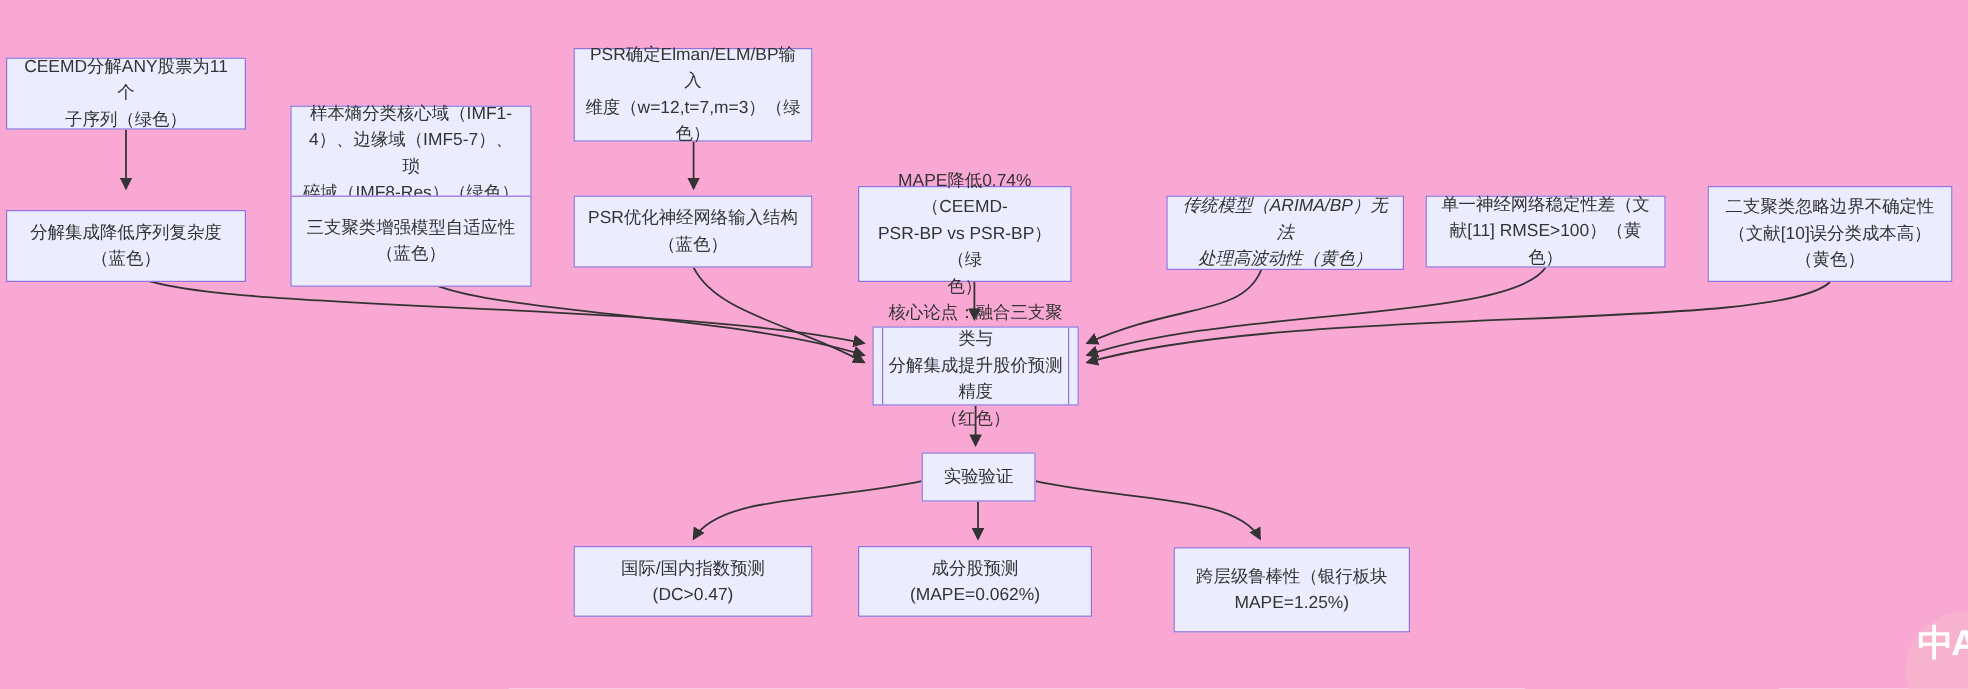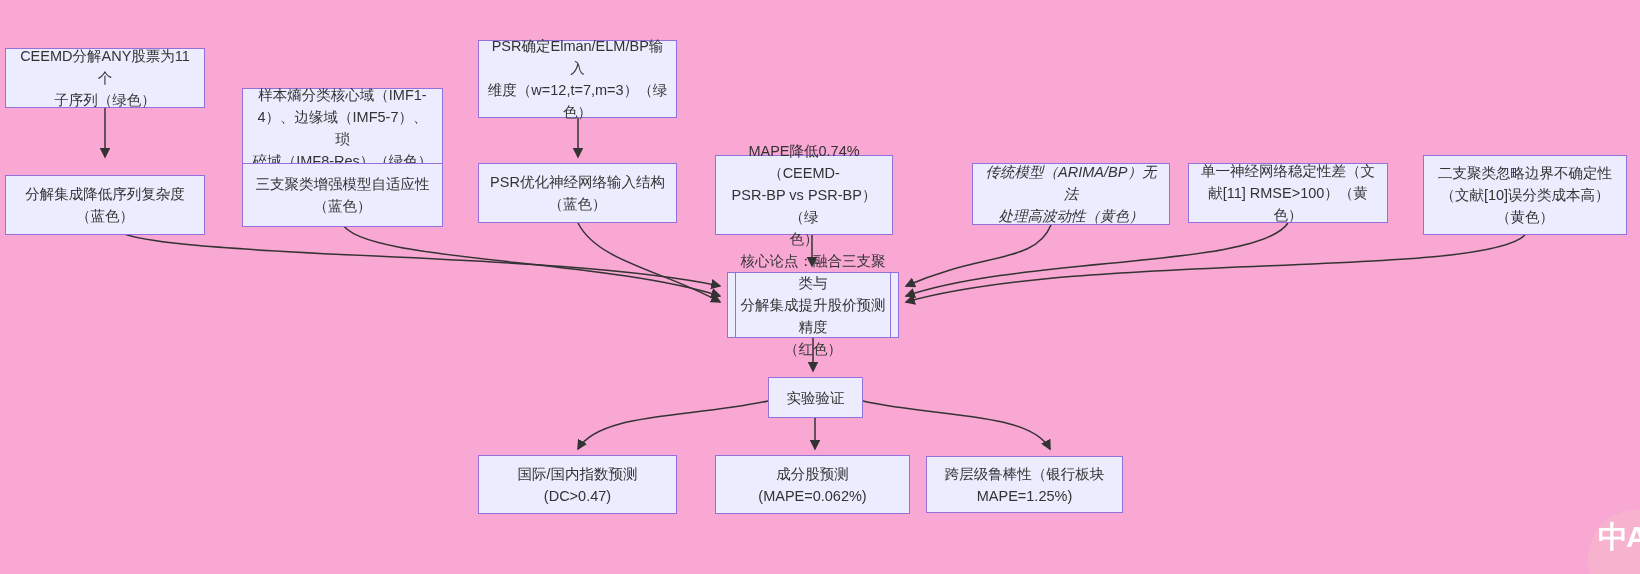--- a/index.html
+++ b/index.html
@@ -42,31 +42,31 @@
     border-left: 1px solid #9370DB;
   }
   .node.subroutine::before { left: 7px; }
   .node.subroutine::after  { right: 7px; }
 
   
   #nd-ceemd            { left: 5px;    top: 48px;  width: 200px; height: 60px; }
   #nd-sample-entropy   { left: 242px;  top: 40px;  width: 201px; height: 80px; margin-top: 48px; }
   #nd-psr-dims         { left: 478px;  top: 40px;  width: 199px; height: 78px; text-align: center; }
   #nd-decomp-benefit   { left: 5px;    top: 163px; width: 200px; height: 60px; margin-top: 12px; }
-  #nd-threeway-benefit { left: 242px;  top: 163px; width: 201px; height: 64px; }
+  #nd-threeway-benefit { left: 242px;  top: 163px; width: 201px; height: 76px; }
   #nd-psr-benefit      { left: 478px;  top: 163px; width: 199px; height: 60px; }
   #nd-mape-evidence    { left: 715px;  top: 155px; width: 178px; height: 80px; }
   #nd-traditional      { left: 972px;  top: 163px; width: 198px; height: 62px; font-style: italic; }
   #nd-single-nn        { left: 1188px; top: 163px; width: 200px; height: 60px; }
   #nd-twoway-limit     { left: 1423px; top: 155px; width: 204px; height: 80px; }
   #nd-core-thesis      { left: 727px;  top: 272px; width: 172px; height: 66px; }
   #nd-experiment       { left: 768px;  top: 377px; width: 95px;  height: 41px; }
   #nd-index-pred       { left: 478px;  top: 455px; width: 199px; height: 59px; }
   #nd-stock-pred       { left: 715px;  top: 455px; width: 195px; height: 59px; }
-  #nd-robustness       { left: 926px;  top: 456px; width: 197px; height: 57px; }
+  #nd-robustness       { left: 978px;  top: 456px; width: 197px; height: 71px; }
 
   .translate-fab {
     position: absolute;
     left: 1588px;
     top: 510px;
     width: 98px;
     height: 98px;
     border-radius: 50%;
     background: #f7b3cd;
     z-index: 3;

